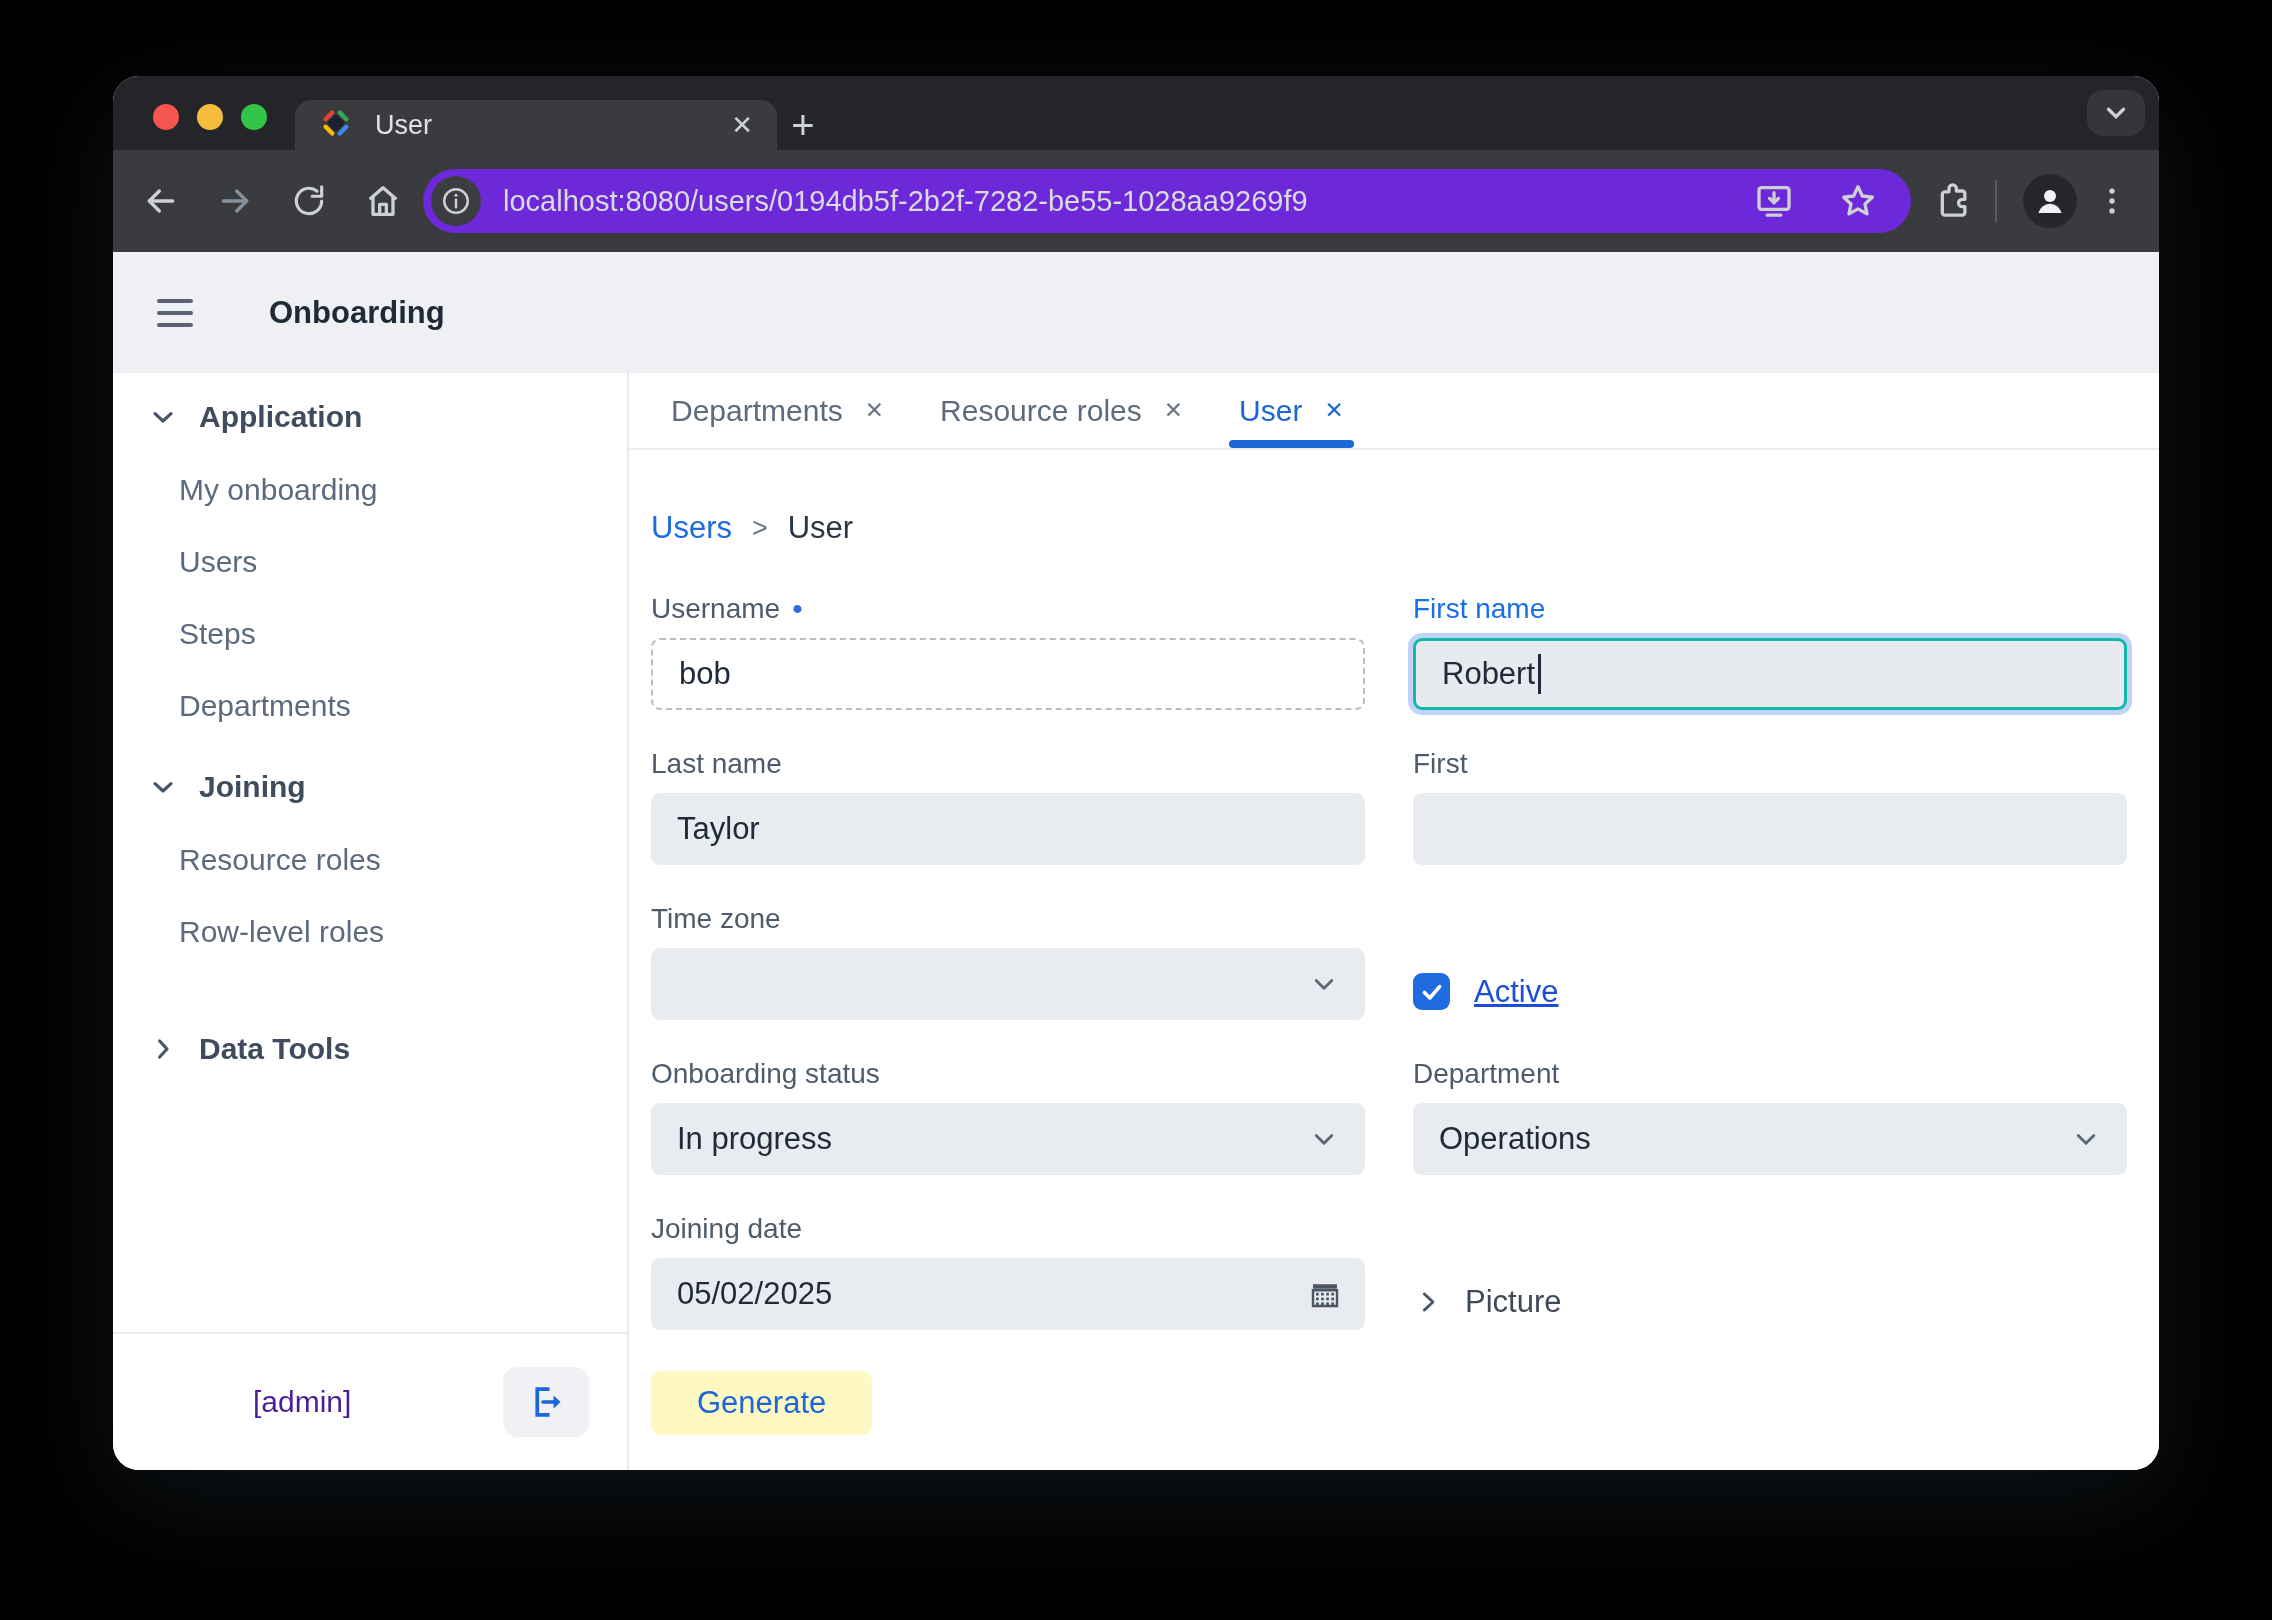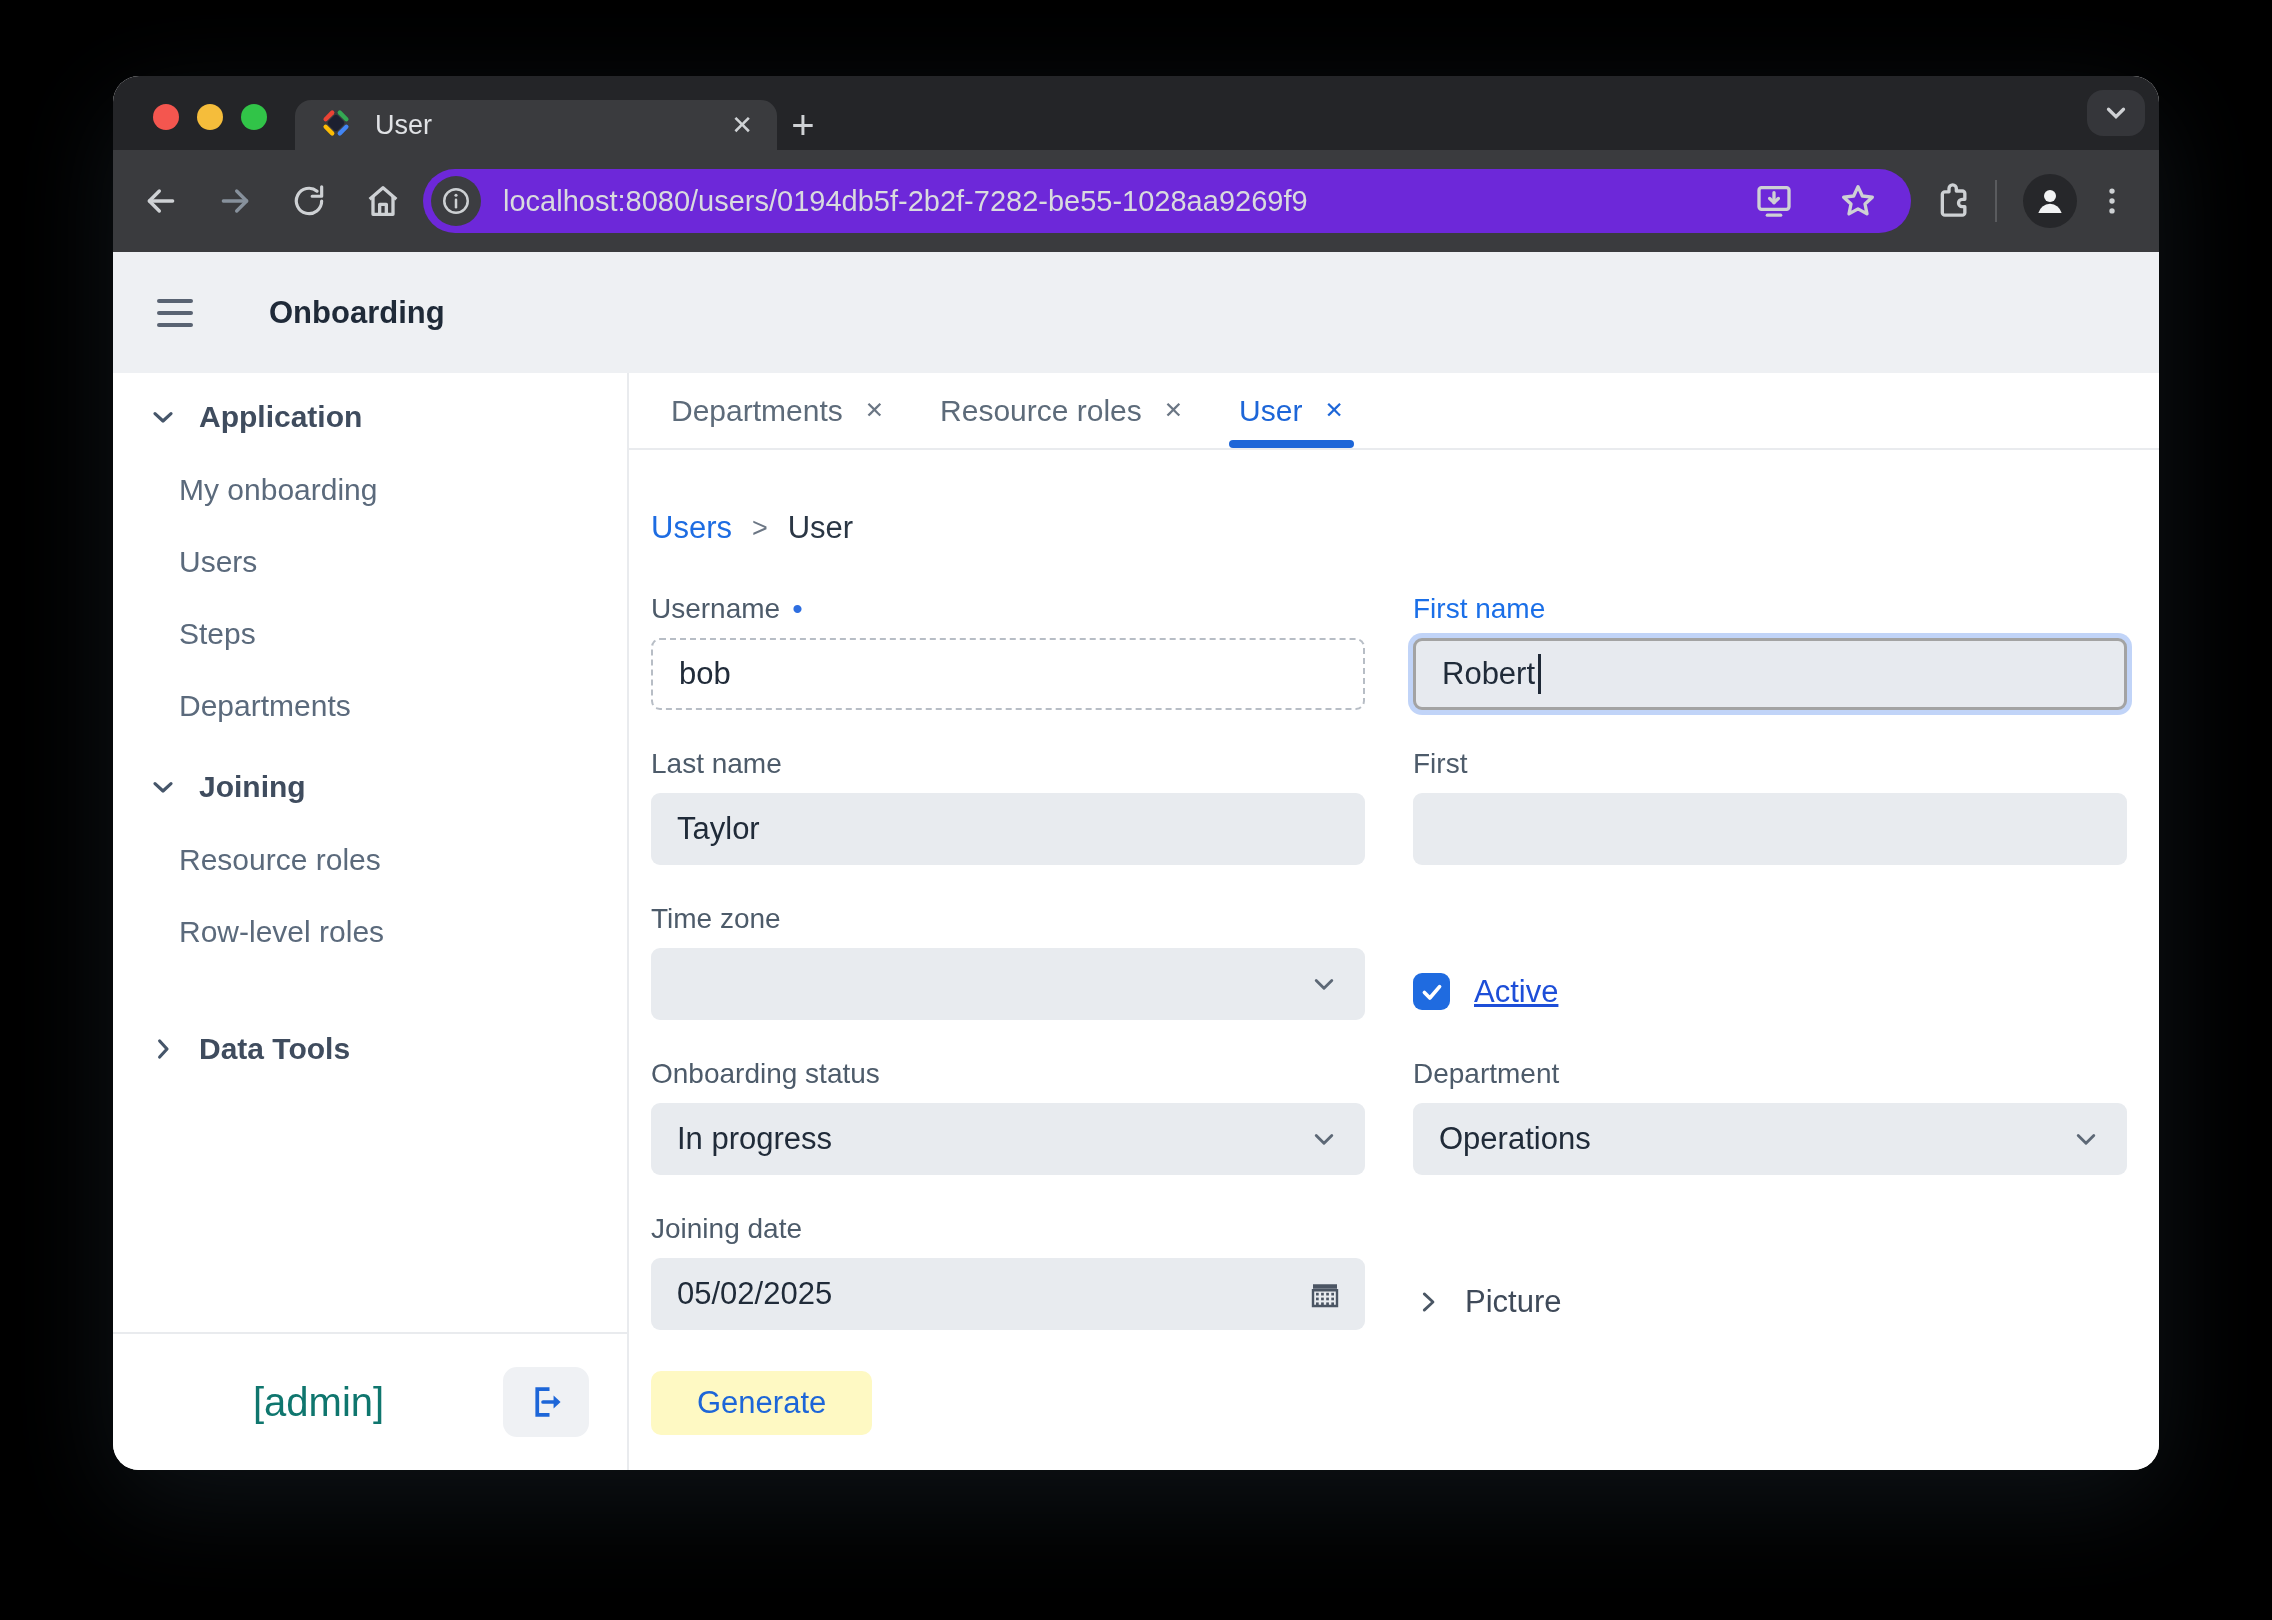--- a/index.html
+++ b/index.html
@@ -55,21 +55,21 @@
   .sidebar { width:516px; flex:none; border-right:2px solid #e9ebee; position:relative; padding-top:26px; }
   .section-header { display:flex; align-items:center; gap:20px; margin-left:34px; height:36px; font-size:30px; font-weight:bold; color:#3f4c5e; cursor:pointer; }
   .section-items { margin:38px 0 46px 66px; display:flex; flex-direction:column; gap:38px; }
   .side-item { font-size:30px; color:#5b6a7c; cursor:pointer; }
   .section-gap { height:36px; }
   .side-footer {
     position:absolute; left:0; right:0; bottom:0; height:138px;
     border-top:2px solid #e9ebee; display:flex; align-items:center;
     padding:0 38px 0 140px; justify-content:space-between;
   }
-  .admin-label { font-size:40px; color:#0f766e; }
+  .admin-label { font-size:30px; color:#4c1d95; }
   .logout-btn { width:86px; height:70px; border-radius:14px; background:#eff1f4; display:flex; align-items:center; justify-content:center; cursor:pointer; }
 
   .main { flex:1; min-width:0; display:flex; flex-direction:column; }
   .doc-tabbar { height:77px; flex:none; border-bottom:2px solid #e9ebee; display:flex; align-items:center; padding-left:42px; gap:56px; }
   .doc-tab { height:100%; position:relative; display:flex; align-items:center; gap:22px; font-size:30px; color:#5d6b7a; cursor:pointer; }
   .doc-tab .x { font-size:23px; color:#6b7684; }
   .doc-tab.active { color:#1d66d8; font-weight:500; }
   .doc-tab.active .x { color:#1d66d8; }
   .doc-tab.active::after { content:""; position:absolute; left:-10px; right:-10px; bottom:0; height:8px; border-radius:5px; background:#1d66d8; }
 
@@ -81,21 +81,21 @@
 
   .form-grid { margin-top:46px; display:grid; grid-template-columns:714px 714px; column-gap:48px; row-gap:37px; }
   .fgroup .flabel { font-size:28px; color:#4d5b6a; line-height:34px; margin-bottom:12px; display:flex; align-items:center; gap:12px; }
   .flabel.focused { color:#1a6fe8; }
   .req-dot { color:#2e6ee0; font-size:30px; line-height:20px; }
   .finput {
     height:72px; border-radius:9px; background:#e8ebef; display:flex; align-items:center;
     padding:0 26px; font-size:31px; color:#202b39; position:relative; cursor:text;
   }
   .finput.dashed { background:#fff; border:2px dashed #b7bdc5; }
-  .finput.focused { background:#e7eaef; border:3px solid #a3a3a3; box-shadow:0 0 0 5px rgba(93,143,237,.38); }
+  .finput.focused { background:#e7eaef; border:3px solid #14b8a6; box-shadow:0 0 0 5px rgba(93,143,237,.38); }
   .caret { width:3px; height:40px; background:#1f2937; margin-left:3px; }
   .fselect { cursor:pointer; }
   .fselect .chev { position:absolute; right:24px; top:50%; transform:translateY(-50%); }
   .fdate .cal { position:absolute; right:22px; top:50%; transform:translateY(-50%); }
 
   .check-row { display:flex; align-items:center; gap:24px; margin-top:61px; }
   .checkbox { width:37px; height:37px; border-radius:9px; background:#1f6be0; display:flex; align-items:center; justify-content:center; cursor:pointer; }
   .check-label { font-size:31px; color:#1d4ed8;text-decoration:underline; }
 
   .picture-row { display:flex; align-items:center; gap:22px; margin-top:62px; cursor:pointer; }

